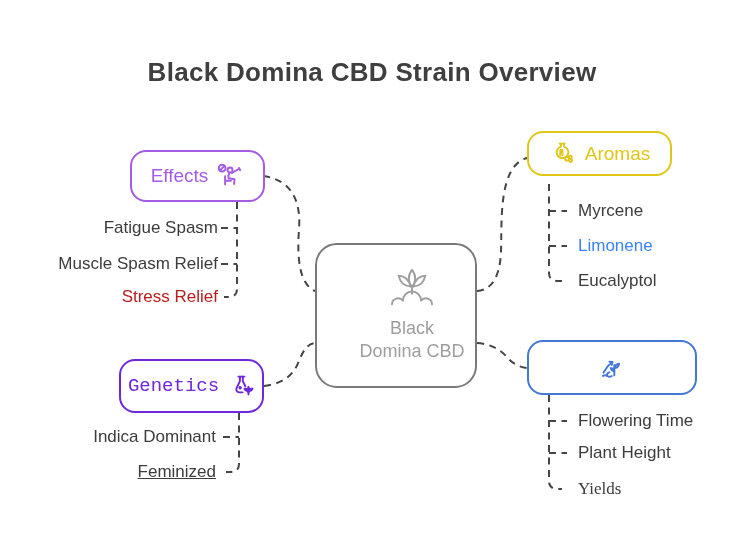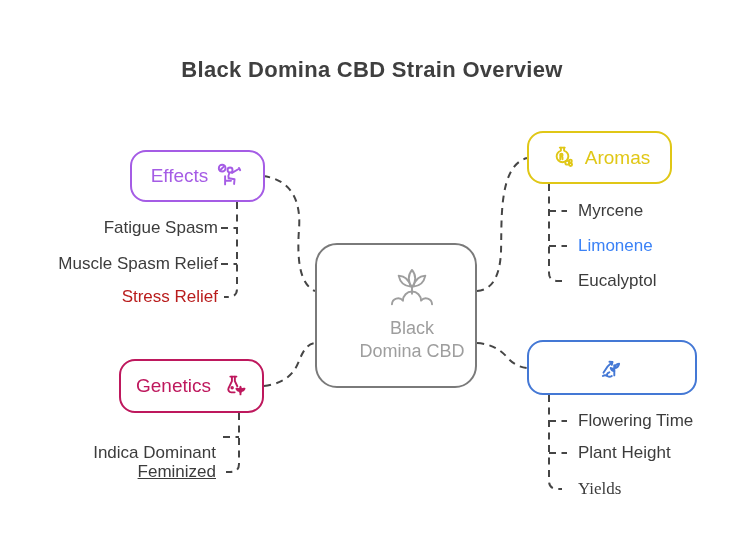--- a/index.html
+++ b/index.html
@@ -2,32 +2,32 @@
 <html><head>
 <meta charset="utf-8">
 <style>
   html,body { margin:0; padding:0; background:#ffffff; }
   .stage {
     position:relative; width:744px; height:552px; background:#ffffff;
     font-family:"Liberation Sans", sans-serif; overflow:hidden;
   }
   .title {
     position:absolute; left:0; right:0; top:57px; text-align:center;
-    font-size:22px; font-weight:700; letter-spacing:.3px; z-index:2;
+    font-size:26px; font-weight:700; letter-spacing:.3px; z-index:2;
   }
   svg.connectors { position:absolute; left:0; top:0; z-index:1; pointer-events:none; }
   .node {
     position:absolute; box-sizing:border-box; background:#ffffff;
     border:2px solid currentColor; border-radius:16px;
     display:flex; align-items:center; justify-content:center; gap:9px;
     font-size:19px; z-index:2; white-space:nowrap;
   }
   .node .icon { display:flex; }
   #node-effects     { left:130px; top:150px; width:135px; height:52px; }
-  #node-aromas      { left:527px; top:131px; width:145px; height:53px; }
+  #node-aromas      { left:527px; top:131px; width:145px; height:45px; }
   #node-genetics    { left:119px; top:359px; width:145px; height:54px; }
   #node-cultivation { left:527px; top:340px; width:170px; height:55px; }
   #node-center {
     left:315px; top:243px; width:162px; height:145px; border-radius:22px;
     flex-direction:column; gap:7px; font-size:18px; line-height:23px;
     text-align:center;
   }
   .item {
     position:absolute; font-size:17px; line-height:22px; white-space:nowrap; z-index:2;
   }
@@ -111,21 +111,21 @@
         <circle cx="11" cy="9.8" r="1.1"></circle>
         <path d="M10 13.6 L10 11.9 A1 1 0 0 1 12 11.9 L12 13.6"></path>
         <circle cx="16.2" cy="16.6" r="1.7"></circle>
         <circle cx="19" cy="15.2" r="1.3"></circle>
         <circle cx="19.2" cy="18.2" r="1.3"></circle>
       </svg>
     </span>
     <span>Aromas</span>
   </div>
 
-  <div class="node" id="node-genetics" style="color: #be185d;">
+  <div class="node" id="node-genetics" style="color: #6d28d9; font-family: Liberation Mono, monospace;">
     <span>Genetics</span>
     <span class="icon">
       <svg width="27" height="27" viewBox="0 0 24 24" fill="none" stroke="currentColor" stroke-width="1.7" stroke-linecap="round" stroke-linejoin="round">
         <path d="M9.2 3.2 L14.6 3.2"></path>
         <path d="M10.6 3.2 L10.6 7.2 L7.6 13.4 A2.7 2.7 0 0 0 10.1 17.2 L13 17.2"></path>
         <path d="M13.2 3.2 L13.2 7.2 L15.4 11.8"></path>
         <circle cx="10.8" cy="13.2" r="0.7"></circle>
         <path d="M18.2 12.2 C19.1 13.8 19.1 15.4 18.2 17.2 C17.3 15.4 17.3 13.8 18.2 12.2 Z"></path>
         <path d="M14.6 14 C16.3 13.8 17.6 14.6 18.2 16.1 C16.5 16.3 15.2 15.5 14.6 14 Z"></path>
         <path d="M21.8 14 C20.1 13.8 18.8 14.6 18.2 16.1 C19.9 16.3 21.2 15.5 21.8 14 Z"></path>
@@ -149,20 +149,20 @@
   </div>
 
   <div class="item r" id="item-fatigue" style="color: rgb(60, 60, 60);">Fatigue Spasm</div>
   <div class="item r" id="item-muscle" style="color: rgb(60, 60, 60);">Muscle Spasm Relief</div>
   <div class="item r" id="item-stress" style="color: #b91c1c;">Stress Relief</div>
 
   <div class="item" id="item-myrcene" style="color: rgb(60, 60, 60);">Myrcene</div>
   <div class="item" id="item-limonene" style="color: #3b82f6;">Limonene</div>
   <div class="item" id="item-eucalyptol" style="color: rgb(60, 60, 60);">Eucalyptol</div>
 
-  <div class="item r" id="item-indica" style="color: rgb(60, 60, 60); margin-top: 16px;">Indica Dominant</div>
+  <div class="item r" id="item-indica" style="color: rgb(60, 60, 60);">Indica Dominant</div>
   <div class="item r" id="item-feminized" style="color: rgb(60, 60, 60);">Feminized</div>
 
   <div class="item" id="item-flowering" style="color: rgb(60, 60, 60);">Flowering Time</div>
   <div class="item" id="item-plant" style="color: rgb(60, 60, 60);">Plant Height</div>
   <div class="item" id="item-yields" style="color: rgb(60, 60, 60); font-family: Liberation Serif, serif;">Yields</div>
 
 </div>
 
 </body></html>

